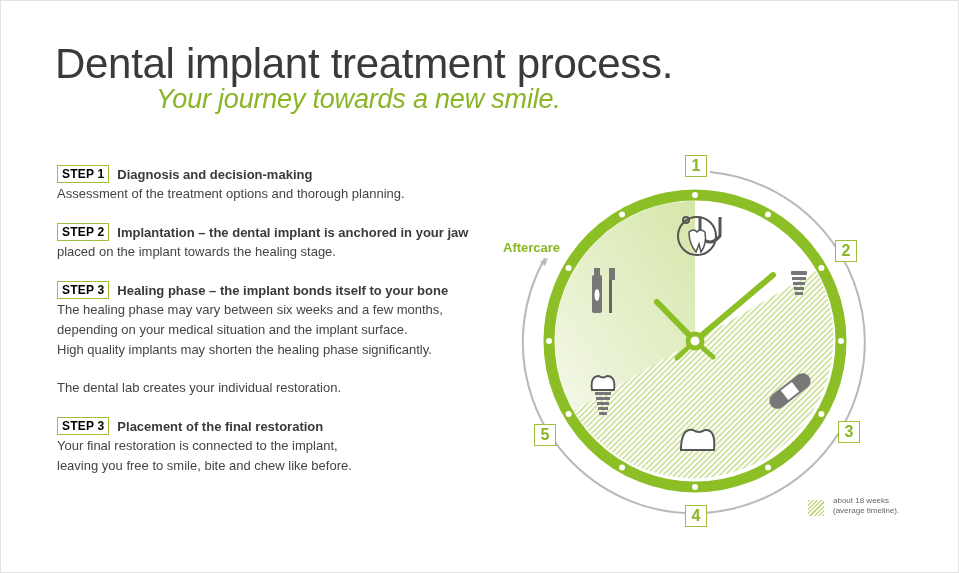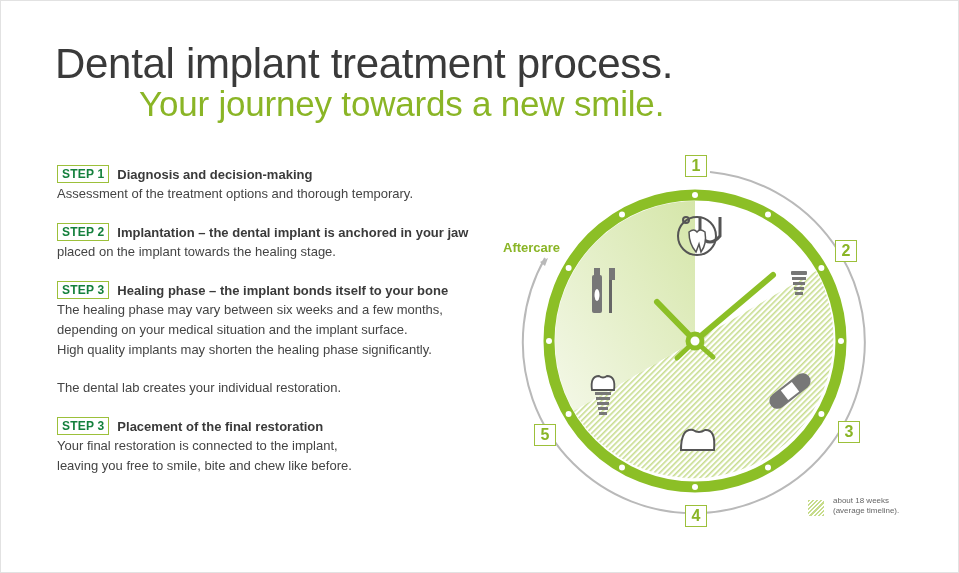--- a/index.html
+++ b/index.html
@@ -1,23 +1,23 @@
 <!DOCTYPE html>
 <html><head>
 <meta charset="utf-8">
 <style>
   html,body{margin:0;padding:0;}
   body{width:959px;height:573px;background:#fff;position:relative;overflow:hidden;font-family:"Liberation Sans",sans-serif;color:#3c3c3c;}
   .frame{position:absolute;left:0;top:0;width:957px;height:571px;border:1px solid #e2e2e2;}
   .title{position:absolute;left:55px;top:40px;font-size:42px;color:#3a3a3a;letter-spacing:-0.3px;font-weight:normal;}
-  .subtitle{position:absolute;left:139px;top:84px;font-size:35px;color:#8ab526;letter-spacing:-0.2px;}
+  .subtitle{position:absolute;left:156px;top:84px;font-size:27px;color:#8ab526;letter-spacing:-0.2px;font-style:italic;}
   .steps{position:absolute;left:57px;top:164px;width:420px;}
   .step{margin-bottom:18px;}
   .step-head{display:flex;align-items:center;height:20px;}
-  .badge{border:1px solid #9cc03a;color:#15803d;font-weight:bold;font-size:12px;padding:1px 4px;margin-right:8px;line-height:14px;letter-spacing:0.2px;}
+  .badge{border:1px solid #9cc03a;color:#000000;font-weight:bold;font-size:12px;padding:1px 4px;margin-right:8px;line-height:14px;letter-spacing:0.2px;}
   .step-title{font-size:13px;font-weight:bold;color:#3a3a3a;}
   .step-desc{font-size:13px;color:#444;line-height:20px;}
   .clock{position:absolute;left:0;top:0;}
   .legend{position:absolute;left:808px;top:496px;display:flex;align-items:flex-end;}
   .legend-swatch{width:16px;height:16px;margin-right:9px;margin-top:1px;background:repeating-linear-gradient(135deg,#c7dc8b 0 1.5px,#fff 1.5px 3px);}
   .legend-text{font-size:8px;color:#666;line-height:10px;}
   .aftercare{position:absolute;left:503px;top:240px;font-size:13px;font-weight:bold;color:#8ab526;}
   .numbox{position:absolute;width:20px;height:20px;border:1px solid #9cc03a;background:#fff;color:#8ab526;font-size:16px;font-weight:bold;text-align:center;line-height:20px;}
 </style>
 </head>
@@ -27,21 +27,21 @@
 
 <h1 class="title" style="margin:0">Dental implant treatment process.</h1>
 <div class="subtitle">Your journey towards a new smile.</div>
 
 <div class="steps">
   <div class="step">
     <div class="step-head">
         <span class="badge">STEP 1</span>
         <span class="step-title">Diagnosis and decision-making</span>
       </div>
-    <div class="step-desc">Assessment of the treatment options and thorough temporary.</div>
+    <div class="step-desc">Assessment of the treatment options and thorough planning.</div>
   </div>
   <div class="step">
     <div class="step-head">
         <span class="badge">STEP 2</span>
         <span class="step-title">Implantation – the dental implant is anchored in your jaw</span>
       </div>
     <div class="step-desc">placed on the implant towards the healing stage.</div>
   </div>
   <div class="step">
     <div class="step-head">

